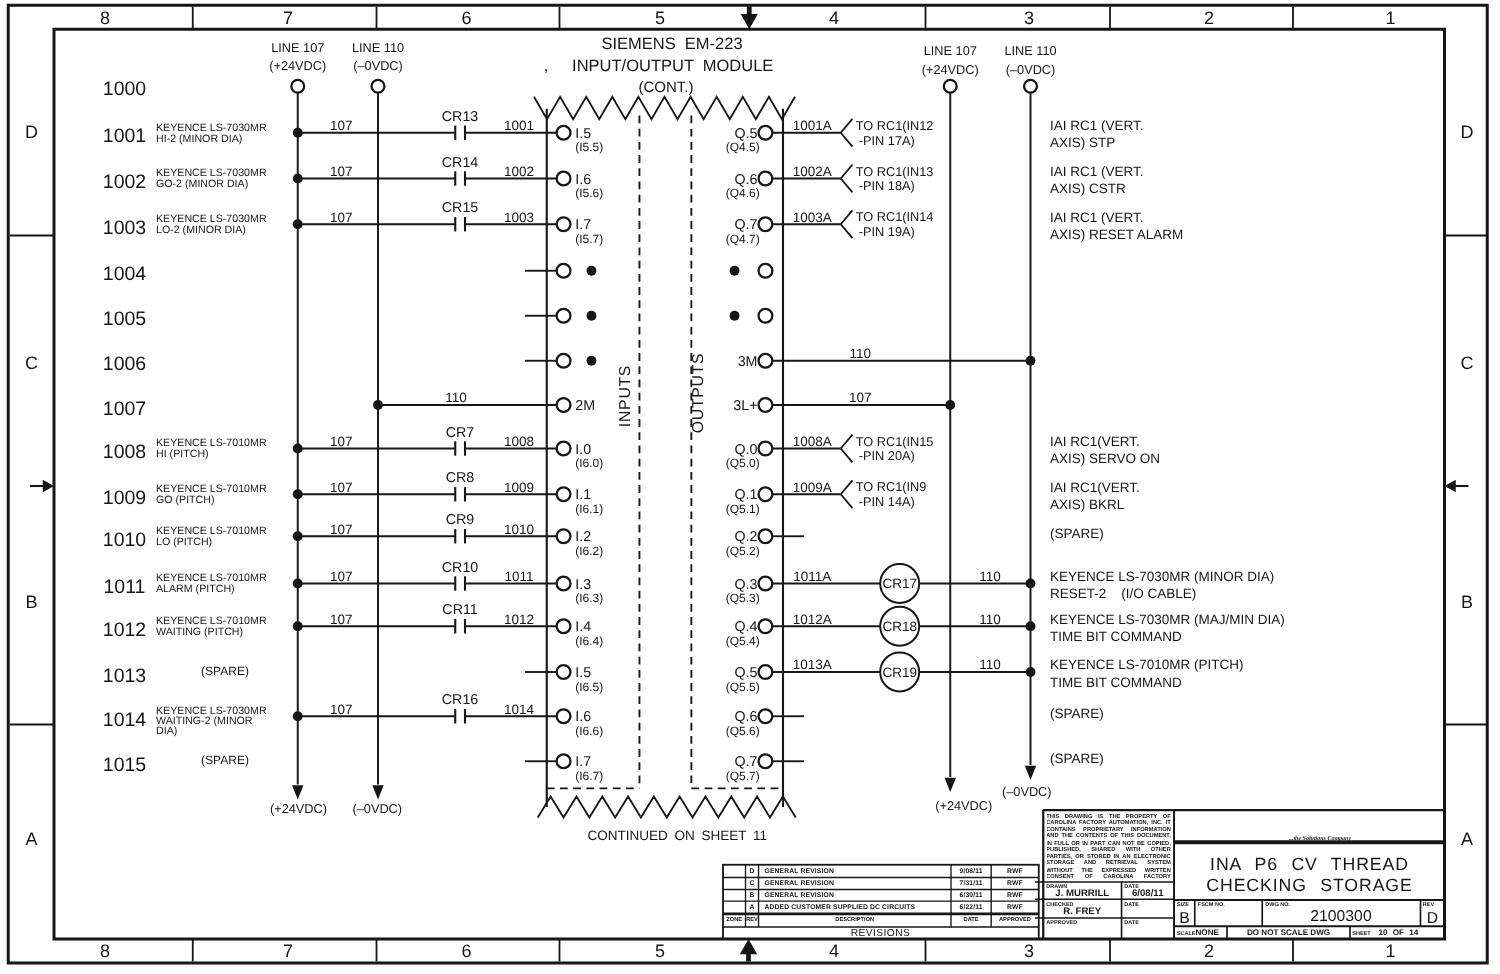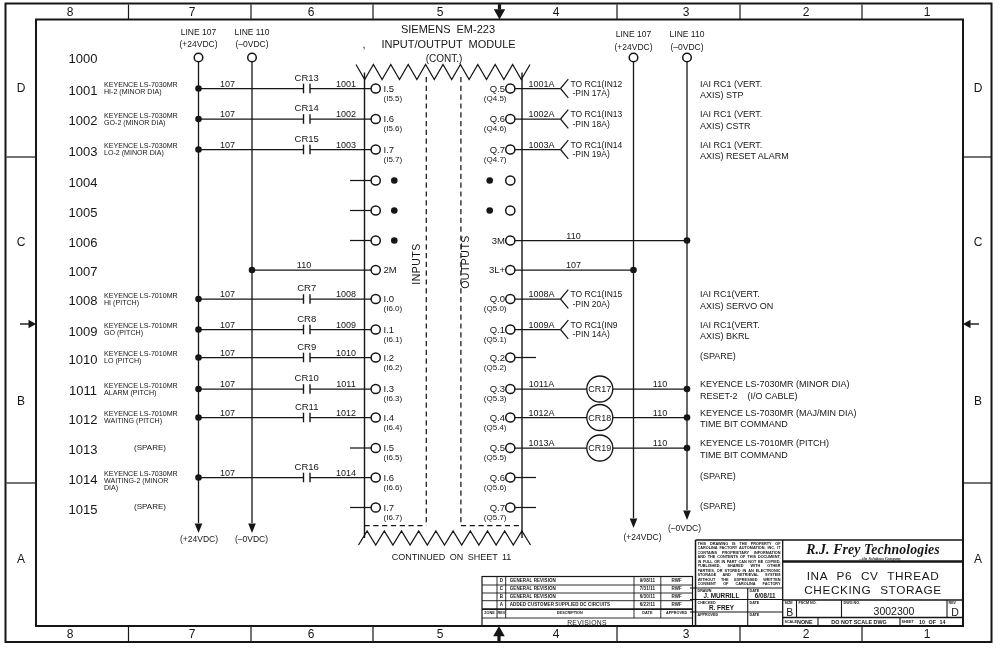--- a/index.html
+++ b/index.html
@@ -443,31 +443,30 @@
   <div class="tx microlabel" style="left:749.5px; top:589px;">DATE</div>
   <div class="tx signval ctr" style="left:747.7px; top:591.5px; width:35px;">6/08/11</div>
 
   <div class="tx microlabel" style="left:697.5px; top:600.5px;">CHECKED</div>
   <div class="tx signval ctr" style="left:695.5px; top:604px; width:52px;">R. FREY</div>
   <div class="tx microlabel" style="left:749.5px; top:600.5px;">DATE</div>
 
   <div class="tx microlabel" style="left:697.5px; top:613px;">APPROVED</div>
   <div class="tx microlabel" style="left:749.5px; top:613px;">DATE</div>
 
-  <div class="tx logo-text ctr" style="left:783px; top:541.5px; width:180px;">R.J. Frey Technologies</div>
   <div class="tx logo-sub ctr" style="left:830px; top:555.5px; width:100px;">...the Solutions Company</div>
 
   <div class="tx dtitle ctr" style="left:783px; top:569px; width:180px;">INA P6 CV THREAD</div>
   <div class="tx dtitle ctr" style="left:783px; top:582.5px; width:180px;">CHECKING STORAGE</div>
 
   <div class="tx microlabel" style="left:784.5px; top:601px;">SIZE</div>
   <div class="tx bigval ctr" style="left:782.7px; top:606px; width:14px;">B</div>
   <div class="tx microlabel" style="left:798.5px; top:601px;">FSCM NO.</div>
   <div class="tx microlabel" style="left:843.5px; top:601px;">DWG NO.</div>
-  <div class="tx bigval ctr" style="left:841.5px; top:604.5px; width:105px;">3002300</div>
+  <div class="tx bigval ctr" style="left:841.5px; top:604.5px; width:105px;">2100300</div>
   <div class="tx microlabel" style="left:948.5px; top:601px;">REV</div>
   <div class="tx bigval ctr" style="left:947px; top:606px; width:16px;">D</div>
 
   <div class="tx microlabel" style="left:784.5px; top:619.5px;">SCALE</div>
   <div class="tx smallval" style="left:797px; top:618.8px;">NONE</div>
   <div class="tx smallval ctr" style="left:818px; top:618.8px; width:82px;">DO NOT SCALE DWG</div>
   <div class="tx microlabel" style="left:901.5px; top:619.5px;">SHEET</div>
   <div class="tx smallval" style="left:919px; top:618.8px; word-spacing:2px;">10 OF 14</div>
 
   <div class="tx revttl ctr" style="left:482px; top:619px; width:210px;">REVISIONS</div>

